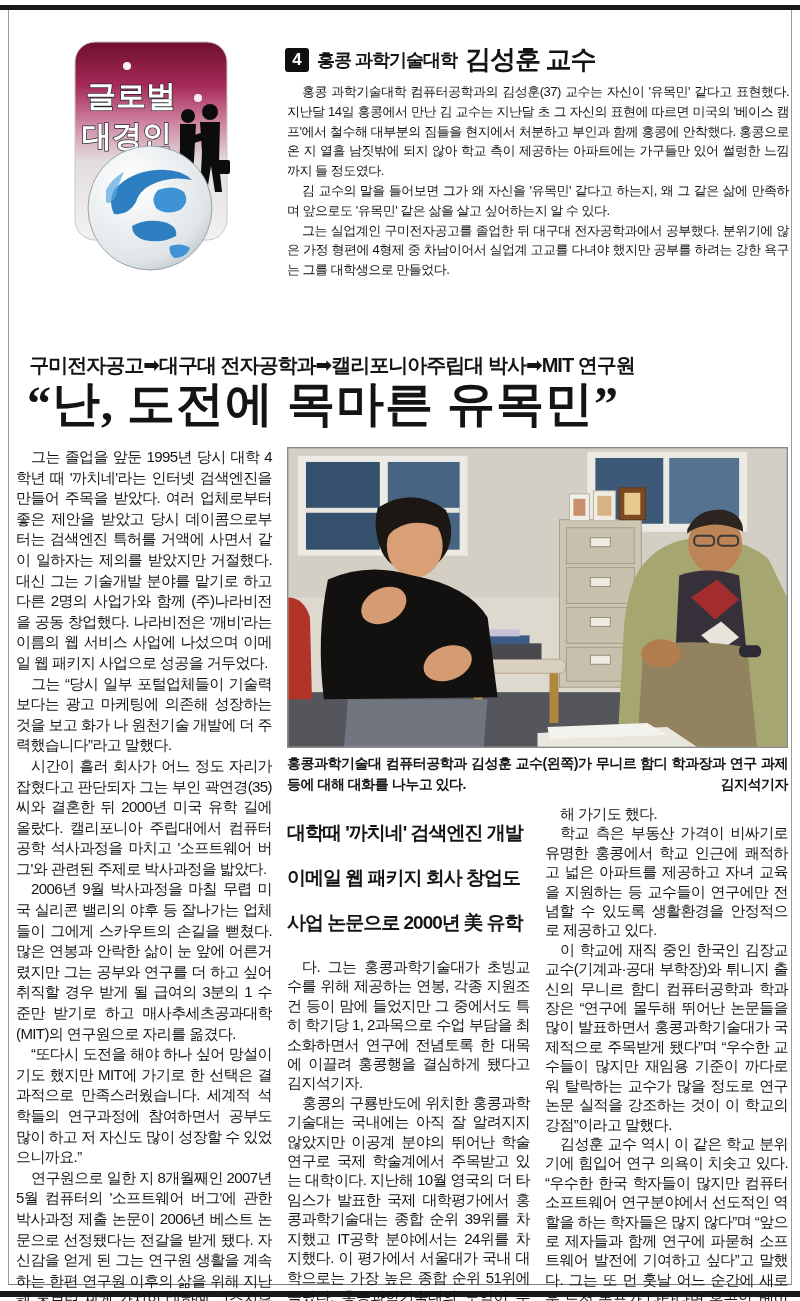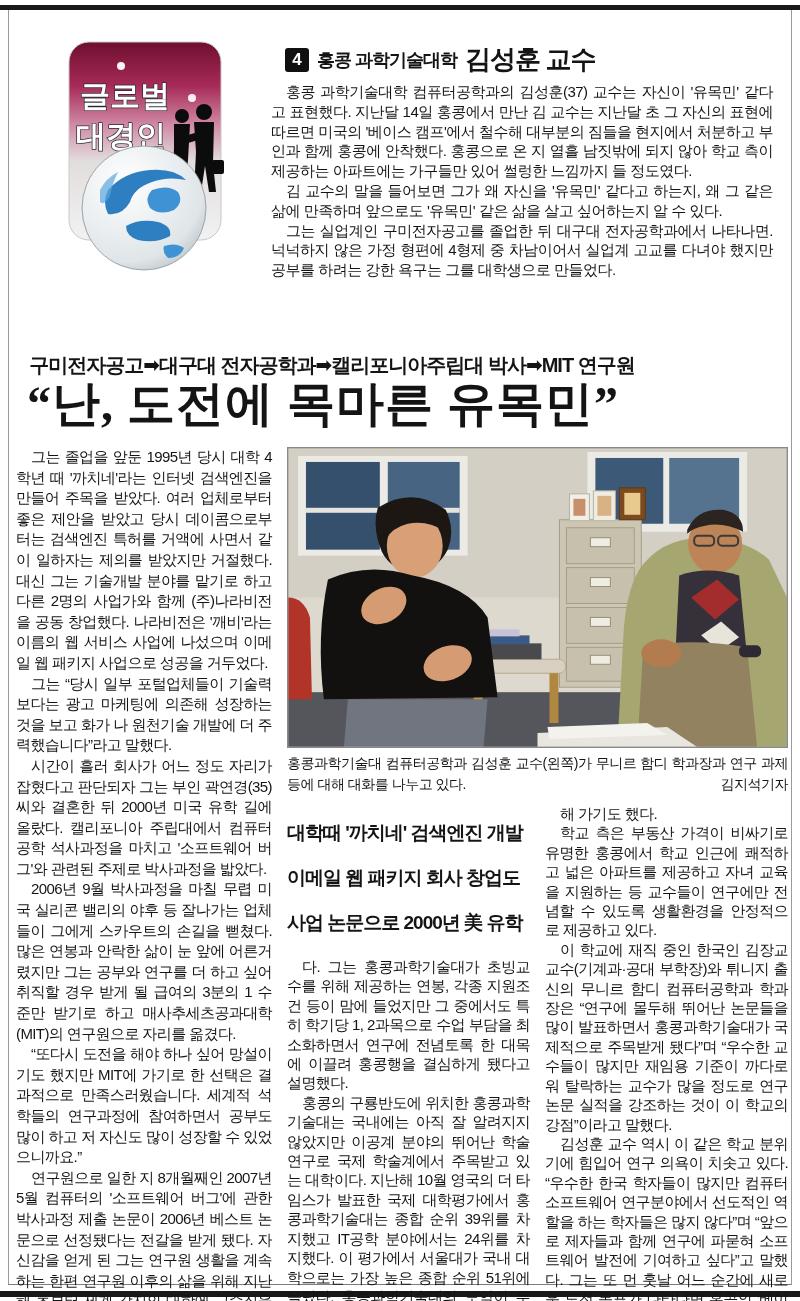--- a/index.html
+++ b/index.html
@@ -4,44 +4,44 @@
 <style>
   html,body{margin:0;padding:0;background:#fff;}
   .page{position:relative;width:800px;height:1301px;background:#fff;overflow:hidden;
         font-family:"Liberation Sans","DejaVu Sans",sans-serif;color:#141414;}
   .top-rule{position:absolute;left:0;top:5px;width:800px;height:5px;background:#191919;}
   .frame{position:absolute;left:8px;top:10px;width:782px;height:1274px;
          border-left:1px solid #9a9a9a;border-right:1px solid #9a9a9a;border-bottom:1px solid #7d7d7d;}
   .bottom-rule{position:absolute;left:0;top:1291px;width:800px;height:6px;background:#191919;}
 
   
-  .logo{position:absolute;left:64px;top:40px;width:162px;height:232px;}
+  .logo{position:absolute;left:70px;top:40px;width:162px;height:232px;}
 
   
   .series-head{position:absolute;left:285px;top:42px;width:502px;}
   .series-line{display:flex;align-items:center;gap:8px;}
   .num-badge{display:inline-flex;align-items:center;justify-content:center;width:24px;height:24px;
              background:#101010;color:#fff;font-weight:bold;font-size:17px;border-radius:3px;}
   .series-title{font-size:18px;font-weight:bold;letter-spacing:-1px;}
   .series-person{font-size:26px;font-weight:bold;font-family:"Liberation Serif","DejaVu Serif",serif;letter-spacing:-1px;text-align:center;}
-  .intro{position:absolute;left:271px;top:82px;width:502px;font-size:15px;line-height:19.8px;text-align:justify;}
+  .intro{position:absolute;left:287px;top:82px;width:502px;font-size:13px;line-height:19.8px;text-align:justify;}
   .intro p{margin:0;text-indent:15px;letter-spacing:-0.5px;}
 
   
   .kicker{position:absolute;left:0;top:352px;width:664px;text-align:center;font-size:20px;font-weight:bold;letter-spacing:-1px;}
   .headline{position:absolute;left:0;top:372px;width:646px;text-align:center;
             font-family:"Liberation Serif","DejaVu Serif",serif;font-weight:bold;font-size:48px;letter-spacing:1px;}
 
   
   .body{position:absolute;left:16px;top:447px;width:772px;display:flex;gap:15px;}
   .colL{width:256px;font-size:15px;line-height:20.6px;text-align:justify;}
   .colL p,.colM p,.colR p{margin:0;text-indent:15px;letter-spacing:-0.6px;}
   .right-area{width:501px;}
   .photo{width:499px;height:299px;border:1px solid #8a8a8a;display:block;}
-  .caption{margin-top:5px;font-size:14px;font-weight:normal;line-height:21px;text-align:justify;letter-spacing:-0.5px;}
+  .caption{margin-top:5px;font-size:14px;font-weight:bold;line-height:21px;text-align:justify;letter-spacing:-0.5px;}
   .credit{display:block;text-align:right;margin-top:-21px;}
   .lower{display:flex;gap:15px;margin-top:9px;}
   .colM,.colR{width:243px;font-size:15px;line-height:19.4px;text-align:justify;}
   .callout{margin:6px 0 12px 0;}
   .callout div{font-size:19px;font-weight:bold;text-align:left;line-height:45px;letter-spacing:-1px;text-indent:0;}
 </style>
 </head>
 <body>
 
 <div class="page">
@@ -94,21 +94,21 @@
   <div class="series-head">
     <div class="series-line">
       <span class="num-badge">4</span>
       <span class="series-title">홍콩 과학기술대학</span>
       <span class="series-person">김성훈 교수</span>
     </div>
   </div>
   <div class="intro">
       <p>홍콩 과학기술대학 컴퓨터공학과의 김성훈(37) 교수는 자신이 '유목민' 같다고 표현했다. 지난달 14일 홍콩에서 만난 김 교수는 지난달 초 그 자신의 표현에 따르면 미국의 '베이스 캠프'에서 철수해 대부분의 짐들을 현지에서 처분하고 부인과 함께 홍콩에 안착했다. 홍콩으로 온 지 열흘 남짓밖에 되지 않아 학교 측이 제공하는 아파트에는 가구들만 있어 썰렁한 느낌까지 들 정도였다.</p>
       <p>김 교수의 말을 들어보면 그가 왜 자신을 '유목민' 같다고 하는지, 왜 그 같은 삶에 만족하며 앞으로도 '유목민' 같은 삶을 살고 싶어하는지 알 수 있다.</p>
-      <p>그는 실업계인 구미전자공고를 졸업한 뒤 대구대 전자공학과에서 나타나면. 넉넉하지 않은 가정 형편에 4형제 중 차남이어서 실업계 고교를 다녀야 했지만 공부를 하려는 강한 욕구는 그를 대학생으로 만들었다.</p>
+      <p>그는 실업계인 구미전자공고를 졸업한 뒤 대구대 전자공학과에서 공부했다. 분위기에 않은 가정 형편에 4형제 중 차남이어서 실업계 고교를 다녀야 했지만 공부를 하려는 강한 욕구는 그를 대학생으로 만들었다.</p>
     </div>
 
   <div class="kicker">구미전자공고➡대구대 전자공학과➡캘리포니아주립대 박사➡MIT 연구원</div>
   <div class="headline">“난, 도전에 목마른 유목민”</div>
 
   <div class="body">
     <div class="colL">
         <p>그는 졸업을 앞둔 1995년 당시 대학 4학년 때 '까치네'라는 인터넷 검색엔진을 만들어 주목을 받았다. 여러 업체로부터 좋은 제안을 받았고 당시 데이콤으로부터는 검색엔진 특허를 거액에 사면서 같이 일하자는 제의를 받았지만 거절했다. 대신 그는 기술개발 분야를 맡기로 하고 다른 2명의 사업가와 함께 (주)나라비전을 공동 창업했다. 나라비전은 '깨비'라는 이름의 웹 서비스 사업에 나섰으며 이메일 웹 패키지 사업으로 성공을 거두었다.</p>
         <p>그는 “당시 일부 포털업체들이 기술력보다는 광고 마케팅에 의존해 성장하는 것을 보고 화가 나 원천기술 개발에 더 주력했습니다”라고 말했다.</p>
         <p>시간이 흘러 회사가 어느 정도 자리가 잡혔다고 판단되자 그는 부인 곽연경(35)씨와 결혼한 뒤 2000년 미국 유학 길에 올랐다. 캘리포니아 주립대에서 컴퓨터공학 석사과정을 마치고 '소프트웨어 버그'와 관련된 주제로 박사과정을 밟았다.</p>
@@ -198,21 +198,21 @@
       </div>
 
       <div class="lower">
         <div class="colM">
           <div class="callout">
               <div>대학때 '까치네' 검색엔진 개발</div>
               <div>이메일 웹 패키지 회사 창업도</div>
               <div>사업 논문으로 2000년 美 유학</div>
             </div>
           <div>
-              <p>다. 그는 홍콩과학기술대가 초빙교수를 위해 제공하는 연봉, 각종 지원조건 등이 맘에 들었지만 그 중에서도 특히 학기당 1, 2과목으로 수업 부담을 최소화하면서 연구에 전념토록 한 대목에 이끌려 홍콩행을 결심하게 됐다고 설명했다.</p>
+              <p>다. 그는 홍콩과학기술대가 초빙교수를 위해 제공하는 연봉, 각종 지원조건 등이 맘에 들었지만 그 중에서도 특히 학기당 1, 2과목으로 수업 부담을 최소화하면서 연구에 전념토록 한 대목에 이끌려 홍콩행을 결심하게 됐다고 김지석기자.</p>
               <p>홍콩의 구룡반도에 위치한 홍콩과학기술대는 국내에는 아직 잘 알려지지 않았지만 이공계 분야의 뛰어난 학술연구로 국제 학술계에서 주목받고 있는 대학이다. 지난해 10월 영국의 더 타임스가 발표한 국제 대학평가에서 홍콩과학기술대는 종합 순위 39위를 차지했고 IT공학 분야에서는 24위를 차지했다. 이 평가에서 서울대가 국내 대학으로는 가장 높은 종합 순위 51위에 올랐다. 홍콩과학기술대의 도약이 두드러지자 국내의 포항공과대학과 카이스트가 이 학교를 방문, 학교의 연구 시스템 등을 벤치마킹</p>
             </div>
         </div>
         <div class="colR">
           <div>
               <p>해 가기도 했다.</p>
               <p>학교 측은 부동산 가격이 비싸기로 유명한 홍콩에서 학교 인근에 쾌적하고 넓은 아파트를 제공하고 자녀 교육을 지원하는 등 교수들이 연구에만 전념할 수 있도록 생활환경을 안정적으로 제공하고 있다.</p>
               <p>이 학교에 재직 중인 한국인 김장교 교수(기계과·공대 부학장)와 튀니지 출신의 무니르 함디 컴퓨터공학과 학과장은 “연구에 몰두해 뛰어난 논문들을 많이 발표하면서 홍콩과학기술대가 국제적으로 주목받게 됐다”며 “우수한 교수들이 많지만 재임용 기준이 까다로워 탈락하는 교수가 많을 정도로 연구 논문 실적을 강조하는 것이 이 학교의 강점”이라고 말했다.</p>
               <p>김성훈 교수 역시 이 같은 학교 분위기에 힘입어 연구 의욕이 치솟고 있다. “우수한 한국 학자들이 많지만 컴퓨터 소프트웨어 연구분야에서 선도적인 역할을 하는 학자들은 많지 않다”며 “앞으로 제자들과 함께 연구에 파묻혀 소프트웨어 발전에 기여하고 싶다”고 말했다. 그는 또 먼 훗날 어느 순간에 새로운 도전 목표가 나타나면 홍콩의 '베이스 캠프'에서 철수할지도 모르겠다는 말도 남겼다.</p>
             </div>

